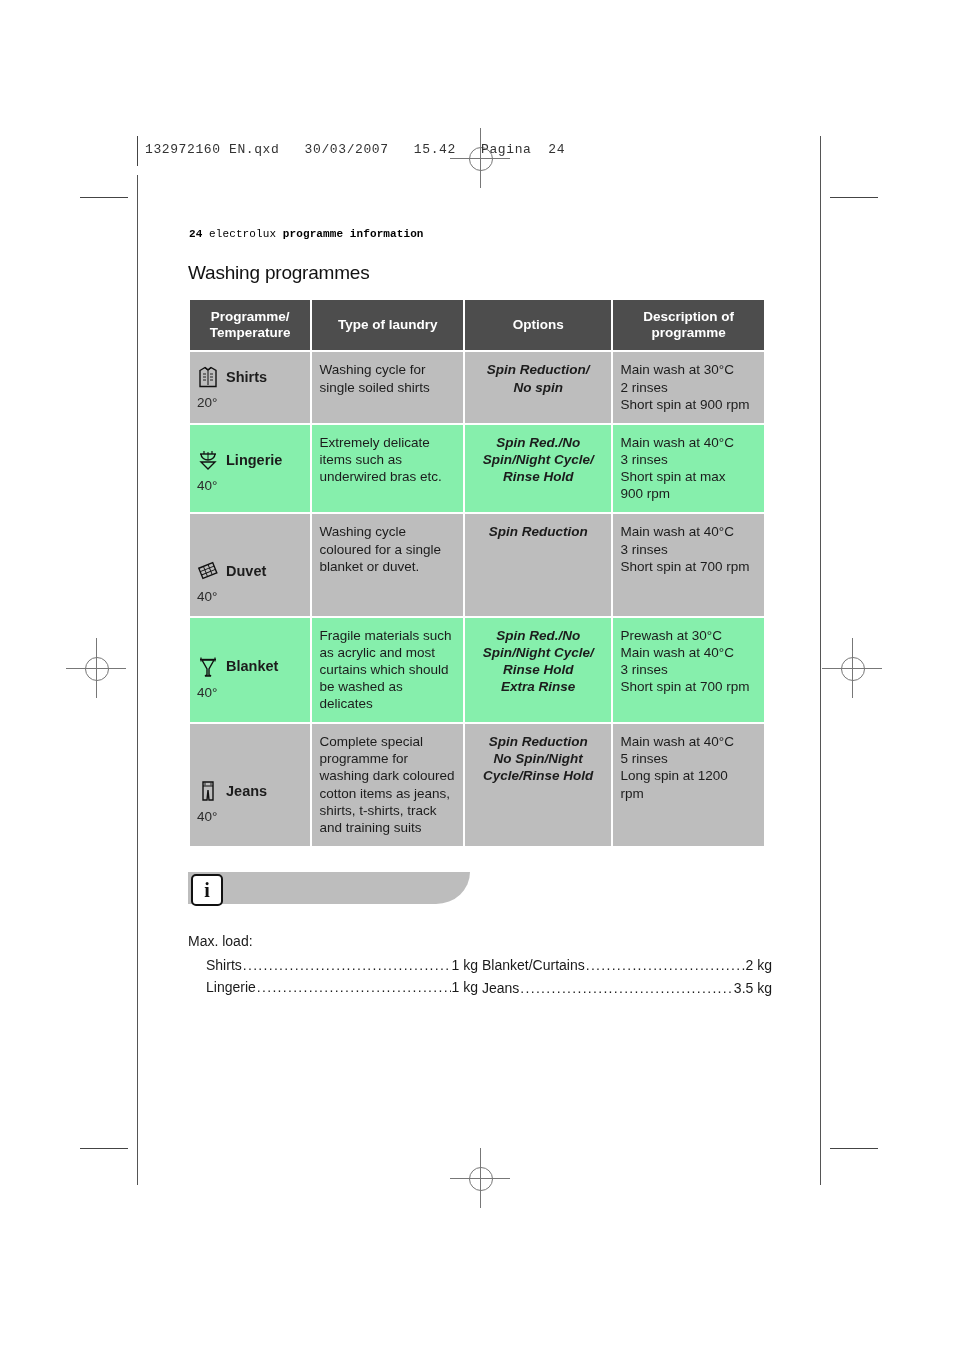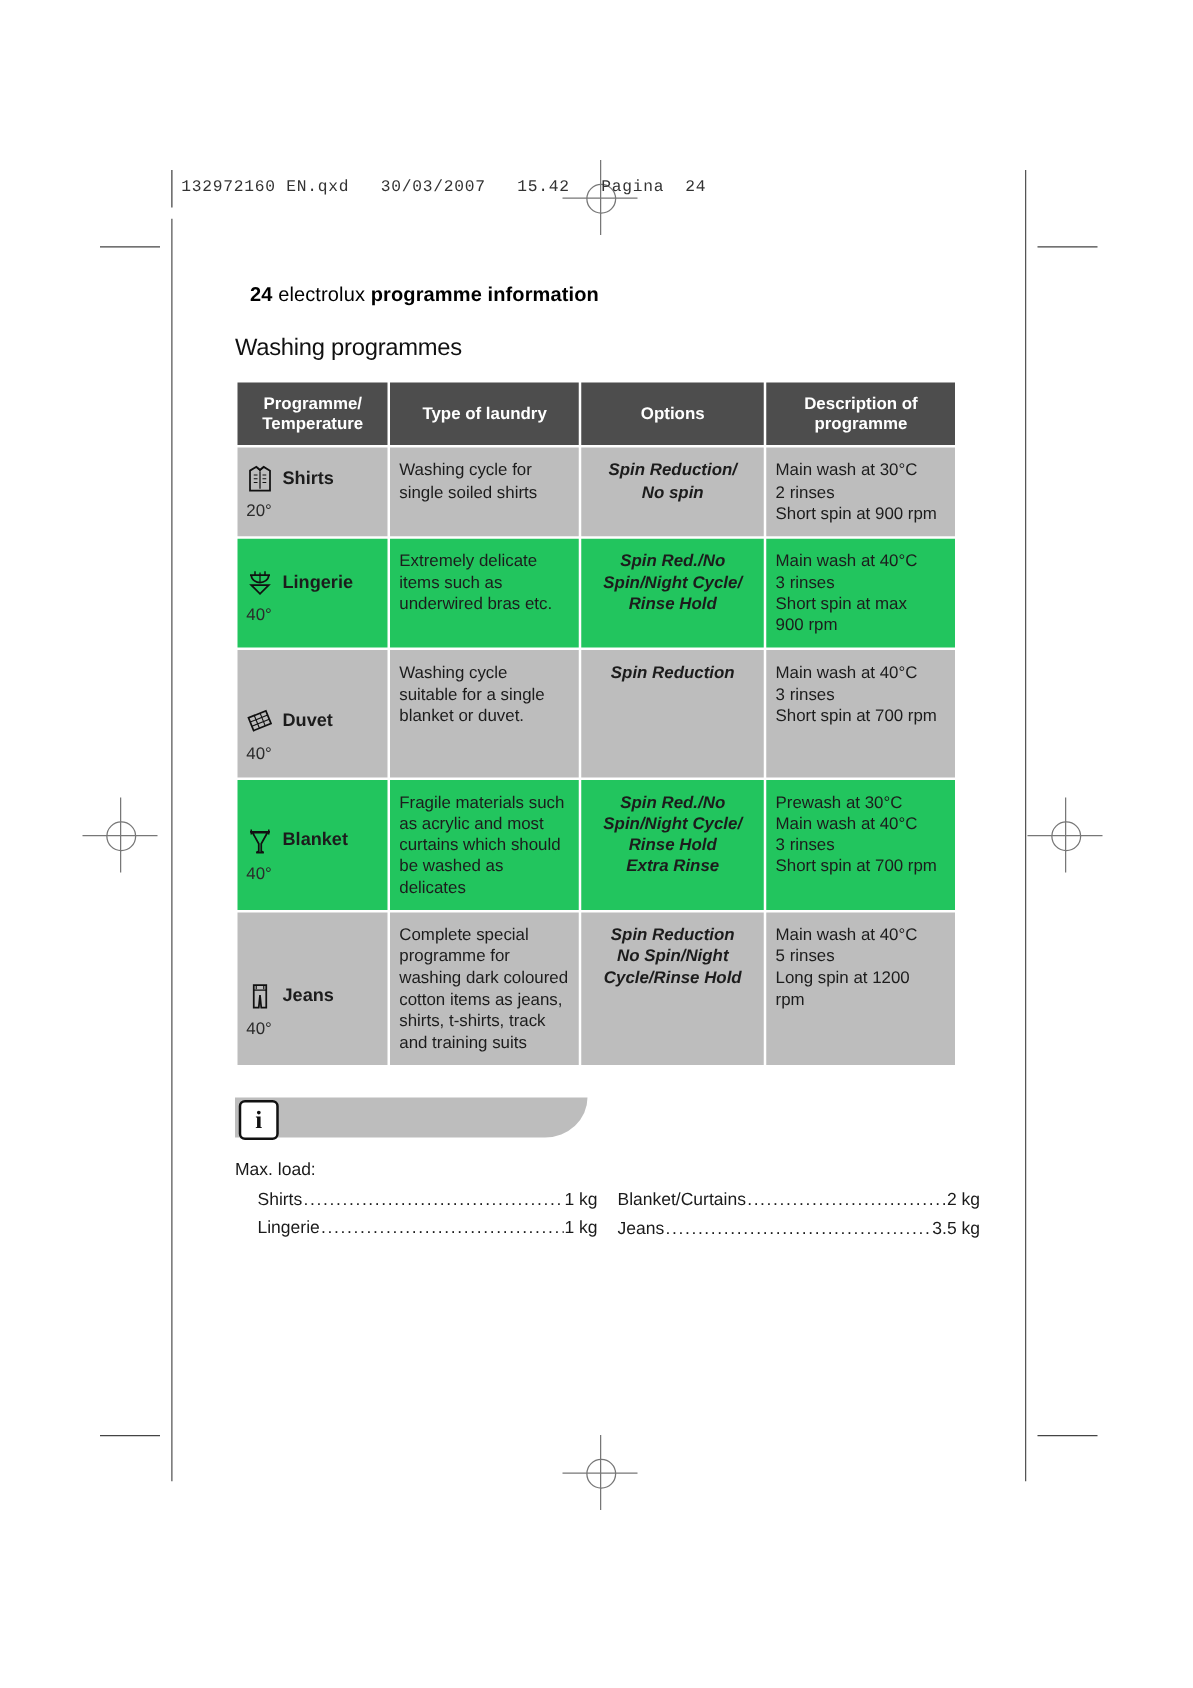--- a/index.html
+++ b/index.html
@@ -55,24 +55,25 @@
 
   
   .content {
     position: absolute;
     left: 188px;
     top: 228px;
     width: 580px;
   }
 
   .page-header {
-    font-size: 16px;
+    font-size: 11px;
     color: #000;
-    margin: 0 0 22px 12px;
+    margin: 0 0 22px 1px;
     letter-spacing: 0.1px;
+    font-family: Liberation Mono, monospace;
   }
   .page-header .pg-num { font-weight: bold; }
   .page-header .brand { font-weight: normal; }
   .page-header .section { font-weight: bold; }
 
   h1.title {
     font-size: 19px;
     font-weight: normal;
     margin: 0 0 14px 0;
     letter-spacing: -0.2px;
@@ -98,21 +99,21 @@
     line-height: 1.2;
   }
   table.prog td {
     vertical-align: top;
     padding: 9px 7px 10px 7px;
     font-size: 13.5px;
     line-height: 1.27;
     color: #1c1c1c;
   }
   tr.shade-dark td { background: #bdbdbd; }
-  tr.shade-light td { background: #22c55e; }
+  tr.shade-light td { background: #86efac; }
 
   col.c1 { width: 120px; }
   col.c2 { width: 150px; }
   col.c3 { width: 146px; }
   col.c4 { width: 150px; }
 
   td.c-prog { padding-left: 6px; }
   .prog-line {
     display: flex;
     align-items: center;
@@ -168,23 +169,23 @@
     font-weight: bold;
     font-size: 20px;
     font-family: "Liberation Serif", serif;
     line-height: 1;
     color: #111;
   }
 
   
   .loads {
     position: relative;
-    margin-top: 12px;
+    margin-top: 24px;
     display: flex;
-    gap: 16px;
+    gap: 4px;
   }
   .loads-col { width: 290px; font-size: 14px; line-height: 1.62; }
   .loads-col.right { padding-top: 24px; }
   .load-head { margin-bottom: 1px; }
   .load-row {
     display: flex;
     align-items: baseline;
     white-space: nowrap;
   }
   .load-row.indent { padding-left: 18px; }
@@ -334,21 +335,21 @@
                 <line x1="3.5" y1="9.7" x2="18.5" y2="9.7" stroke="#111" stroke-width="0.9"></line>
                 <line x1="3.5" y1="13.3" x2="18.5" y2="13.3" stroke="#111" stroke-width="0.9"></line>
                 <line x1="8.5" y1="6" x2="8.5" y2="17" stroke="#111" stroke-width="0.9"></line>
                 <line x1="13.5" y1="6" x2="13.5" y2="17" stroke="#111" stroke-width="0.9"></line>
               </g>
             </svg>
             <span class="prog-name">Duvet</span>
           </div>
           <div class="prog-temp">40°</div>
         </td>
-        <td class="c-type">Washing cycle suitable for a single blanket or duvet.</td>
+        <td class="c-type">Washing cycle coloured for a single blanket or duvet.</td>
         <td class="c-options vmid">Spin Reduction</td>
         <td class="c-desc">
           <span>Main wash at 40°C</span><br>
           <span>3 rinses</span><br>
           <span>Short spin at 700 rpm</span>
         </td>
       </tr>
 
       <tr class="shade-light">
         <td class="c-prog">

